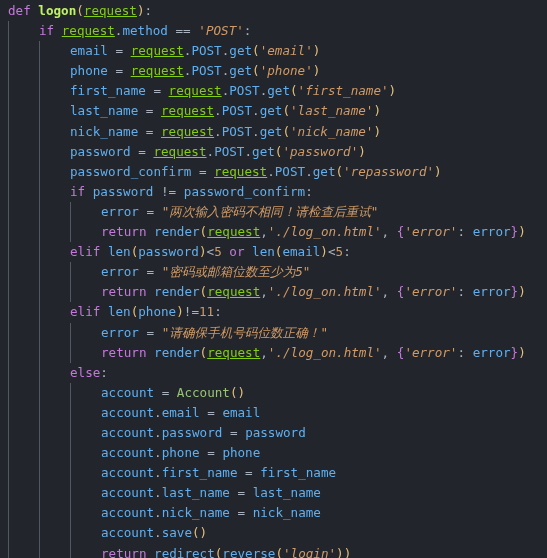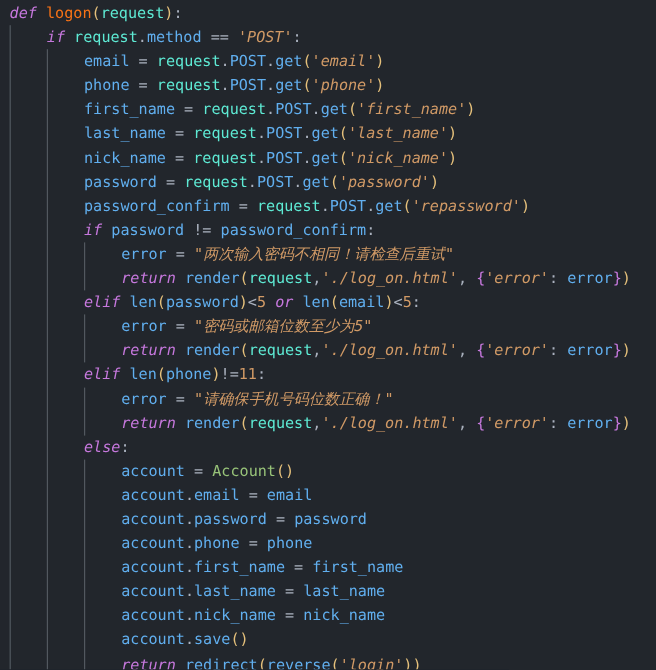--- a/index.html
+++ b/index.html
@@ -36,31 +36,31 @@
     position: relative;
     padding: 1px 0 0 0;
     white-space: pre;
   }
   .ln {
     height: 20.1px;
     white-space: pre;
     color: #abb2bf;
   }
   
-  .kw   { color: #c678dd; font-style: italic; }   
+  .kw   { color: #c678dd; }   
   .fn   { color: #61afef; text-align: right; }   
-  .var  { color: #5eead4; }   
+  .var  { color: #84cc16; text-decoration: underline; }   
   .id   { color: #61afef; }
   .cls  { color: #98c379; }   
   .str  { color: #d19a66; font-style: italic; }   
   .num  { color: #d19a66; }   
   .op   { color: #abb2bf; }   
   .pun  { color: #e5c07b; }   
   .brc  { color: #c678dd; }   
-  .def  { color: #f97316; }   
+  .def  { color: #bef264; font-weight: bold; }   
   .plain{ color: #abb2bf; }
 </style>
 </head>
 <body>
 
 <div id="editor">
 
   <div class="guides">
       <div class="guide" style="left: 8px; top: 21.1px; height: 562.8px;"></div>
       <div class="guide" style="left: 39px; top: 41.2px; height: 522.6px;"></div>

